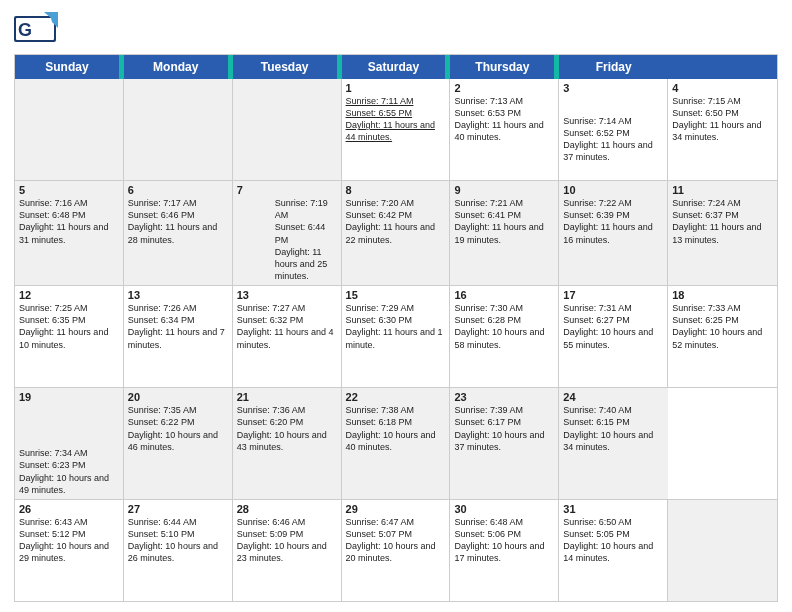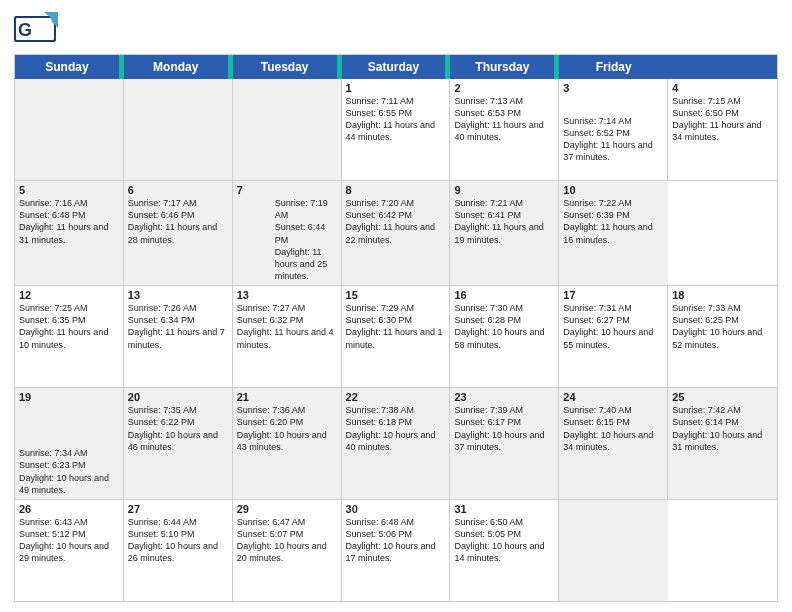--- a/index.html
+++ b/index.html
@@ -148,21 +148,21 @@
         <div class="cal-header-cell">Thursday</div>
         <div class="cal-header-cell">Friday</div>
       </div>
     <div class="cal-body">
     <div class="cal-row">
           <div class="cal-cell empty" style="background: rgb(240, 240, 240);"></div>
           <div class="cal-cell empty" style="background: rgb(240, 240, 240);"></div>
           <div class="cal-cell empty" style="background: rgb(240, 240, 240);"></div>
           <div class="cal-cell">
             <span class="day-num">1</span>
-            <div class="cell-text" style="white-space: pre-line;">Sunrise: 7:11 AM
+            <div class="cell-text" style="white-space: pre-line; text-decoration: underline;">Sunrise: 7:11 AM
 Sunset: 6:55 PM
 Daylight: 11 hours and 44 minutes.</div>
           </div>
           <div class="cal-cell">
             <span class="day-num">2</span>
             <div class="cell-text" style="white-space: pre-line;">Sunrise: 7:13 AM
 Sunset: 6:53 PM
 Daylight: 11 hours and 40 minutes.</div>
           </div>
           <div class="cal-cell">
@@ -208,20 +208,26 @@
             <div class="cell-text" style="white-space: pre-line;">Sunrise: 7:21 AM
 Sunset: 6:41 PM
 Daylight: 11 hours and 19 minutes.</div>
           </div>
           <div class="cal-cell shaded">
             <span class="day-num">10</span>
             <div class="cell-text" style="white-space: pre-line;">Sunrise: 7:22 AM
 Sunset: 6:39 PM
 Daylight: 11 hours and 16 minutes.</div>
           </div>
+          <div class="cal-cell shaded">
+            <span class="day-num">11</span>
+            <div class="cell-text" style="white-space: pre-line;">Sunrise: 7:24 AM
+Sunset: 6:37 PM
+Daylight: 11 hours and 13 minutes.</div>
+          </div>
         </div>
         <div class="cal-row">
           <div class="cal-cell">
             <span class="day-num">12</span>
             <div class="cell-text" style="white-space: pre-line;">Sunrise: 7:25 AM
 Sunset: 6:35 PM
 Daylight: 11 hours and 10 minutes.</div>
           </div>
           <div class="cal-cell">
             <span class="day-num">13</span>
@@ -290,41 +296,41 @@
             <div class="cell-text" style="white-space: pre-line;">Sunrise: 7:39 AM
 Sunset: 6:17 PM
 Daylight: 10 hours and 37 minutes.</div>
           </div>
           <div class="cal-cell shaded">
             <span class="day-num">24</span>
             <div class="cell-text" style="white-space: pre-line;">Sunrise: 7:40 AM
 Sunset: 6:15 PM
 Daylight: 10 hours and 34 minutes.</div>
           </div>
-          <div class="cal-cell shaded">
-            <span class="day-num">25</span>
-            <div class="cell-text" style="white-space: pre-line;">Sunrise: 7:42 AM
-Sunset: 6:14 PM
-Daylight: 10 hours and 31 minutes.</div>
-          </div>
         </div>
         <div class="cal-row">
           <div class="cal-cell">
             <span class="day-num">26</span>
             <div class="cell-text" style="white-space: pre-line;">Sunrise: 6:43 AM
 Sunset: 5:12 PM
 Daylight: 10 hours and 29 minutes.</div>
           </div>
           <div class="cal-cell">
             <span class="day-num">27</span>
             <div class="cell-text" style="white-space: pre-line;">Sunrise: 6:44 AM
 Sunset: 5:10 PM
 Daylight: 10 hours and 26 minutes.</div>
           </div>
           <div class="cal-cell">
+            <span class="day-num">28</span>
+            <div class="cell-text" style="white-space: pre-line;">Sunrise: 6:46 AM
+Sunset: 5:09 PM
+Daylight: 10 hours and 23 minutes.</div>
+          </div>
+          <div class="cal-cell">
             <span class="day-num">29</span>
             <div class="cell-text" style="white-space: pre-line;">Sunrise: 6:47 AM
 Sunset: 5:07 PM
 Daylight: 10 hours and 20 minutes.</div>
           </div>
           <div class="cal-cell">
             <span class="day-num">30</span>
             <div class="cell-text" style="white-space: pre-line;">Sunrise: 6:48 AM
 Sunset: 5:06 PM
 Daylight: 10 hours and 17 minutes.</div>

